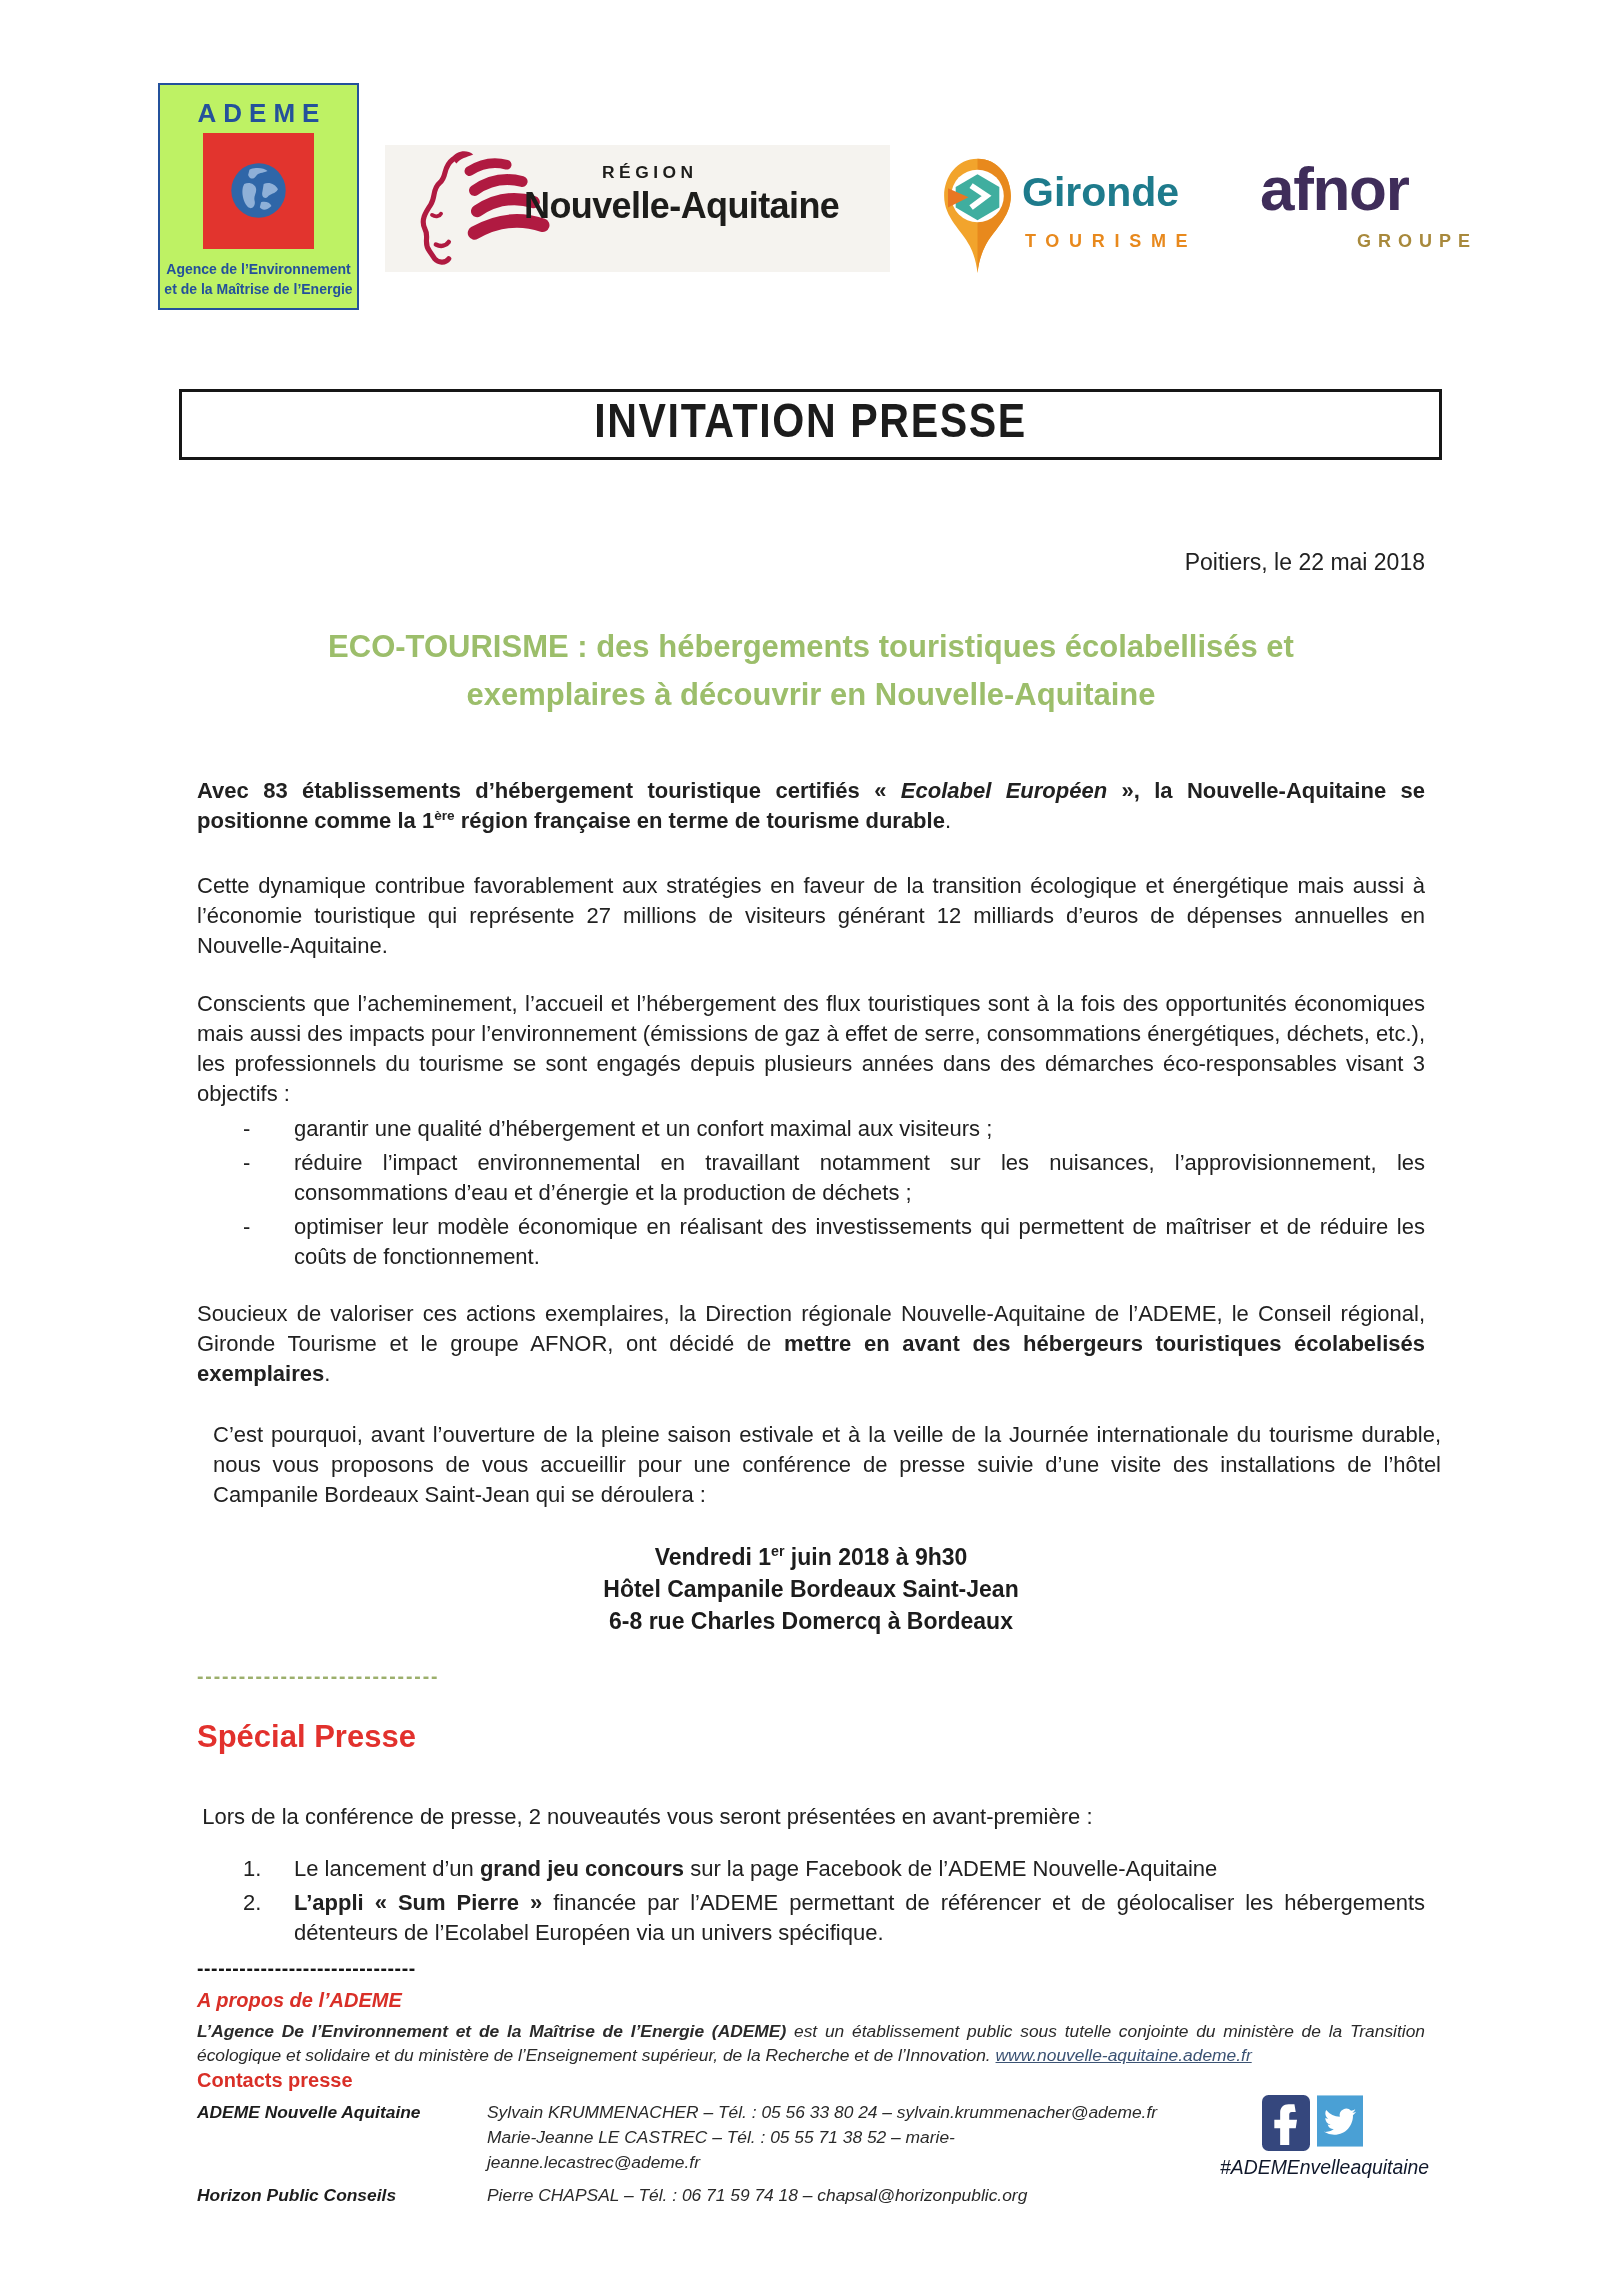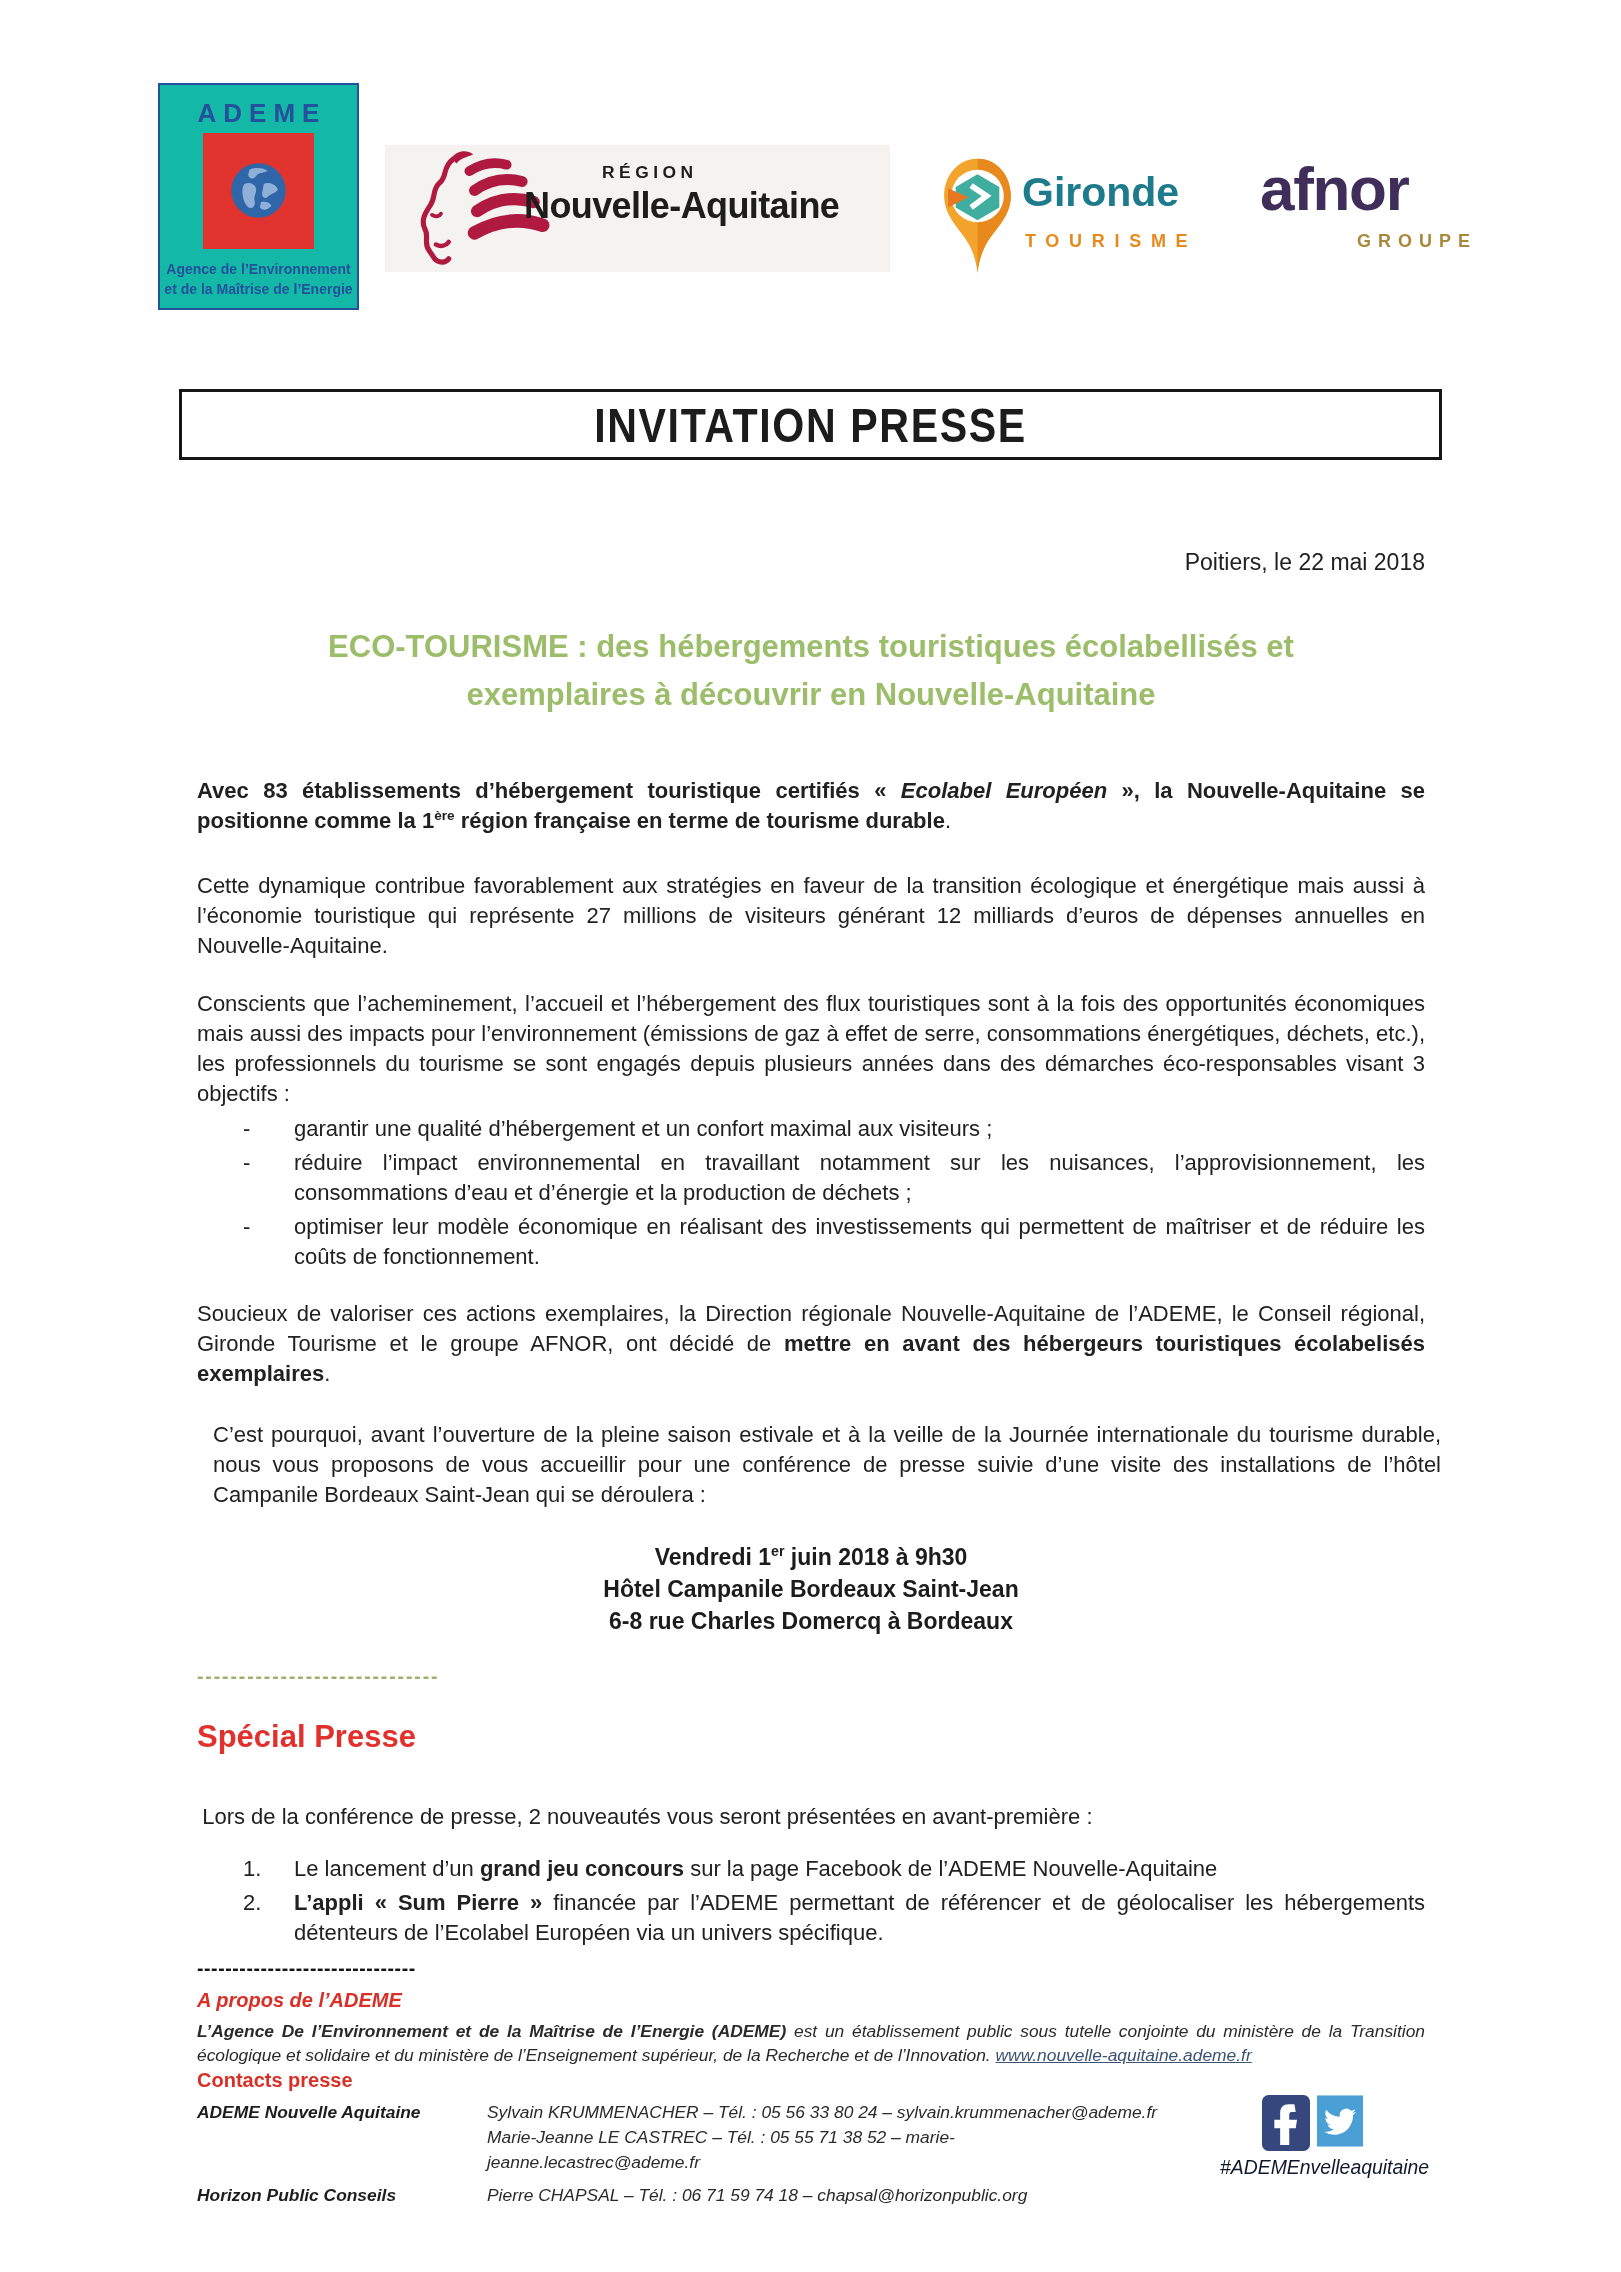--- a/index.html
+++ b/index.html
@@ -8,21 +8,21 @@
   .abs{position:absolute;}
   .block{position:absolute;left:197px;width:1228px;}
   .body-text{font-size:22px;line-height:30px;color:#212121;}
   .justify{text-align:justify;}
   .bold{font-weight:700;}
   .nowrap{white-space:nowrap;}
   sup{font-size:0.62em;vertical-align:super;line-height:0;}
 
   
   .ademe-box{position:absolute;left:158px;top:83px;width:201px;height:227px;
-             border:2.6px solid #24519B;box-sizing:border-box;background:#14b8a6;}
+             border:2.6px solid #24519B;box-sizing:border-box;background:#bef264;}
   .ademe-word{margin-top:13px;text-align:center;font-size:26px;font-weight:700;
               letter-spacing:7px;padding-left:7px;color:#24519B;}
   .ademe-red{position:absolute;left:43px;top:48px;width:111px;height:116px;background:#E2342E;
              display:flex;align-items:center;justify-content:center;}
   .ademe-caption{position:absolute;left:0;bottom:9px;width:100%;text-align:center;
                  font-size:14px;line-height:20px;color:#24519B;font-weight:600;}
 
   .na-box{position:absolute;left:385px;top:145px;width:505px;height:127px;background:#F5F3EF;}
   .na-region{position:absolute;left:217px;top:17px;font-size:17.4px;font-weight:700;
              letter-spacing:4.5px;color:#1d1d1b;}
@@ -36,21 +36,21 @@
 
   .afnor-box{position:absolute;left:1260px;top:159px;width:223px;height:113px;}
   .afnor-name{position:absolute;left:0;top:-6.5px;font-size:62px;font-weight:700;
               letter-spacing:-1.3px;color:#3F2D5A;}
   .afnor-sub{position:absolute;left:97px;top:72px;font-size:18px;font-weight:700;
              letter-spacing:7px;color:#A8893C;}
 
   
   .banner{position:absolute;left:179px;top:389px;width:1263px;height:71px;
           border:3.2px solid #161616;box-sizing:border-box;
-          display:flex;align-items:center;justify-content:center;}
+          display:flex;justify-content:center;}
   .banner span{font-size:49px;font-weight:700;letter-spacing:1.9px;color:#1c1c1c;
                transform:scaleX(0.84);white-space:nowrap;}
   .dateline{position:absolute;left:197px;top:549px;width:1228px;text-align:right;
             font-size:23px;color:#212121;}
   .headline{position:absolute;left:0;top:623px;width:1622px;text-align:center;
             color:#9CBE6B;font-weight:700;font-size:31px;line-height:48px;}
 
   
   .p1{top:776px;} .p2{top:871px;} .p3{top:989px;}
   .p4{top:1299px;} .p5{top:1420px;margin-left:16px;}

